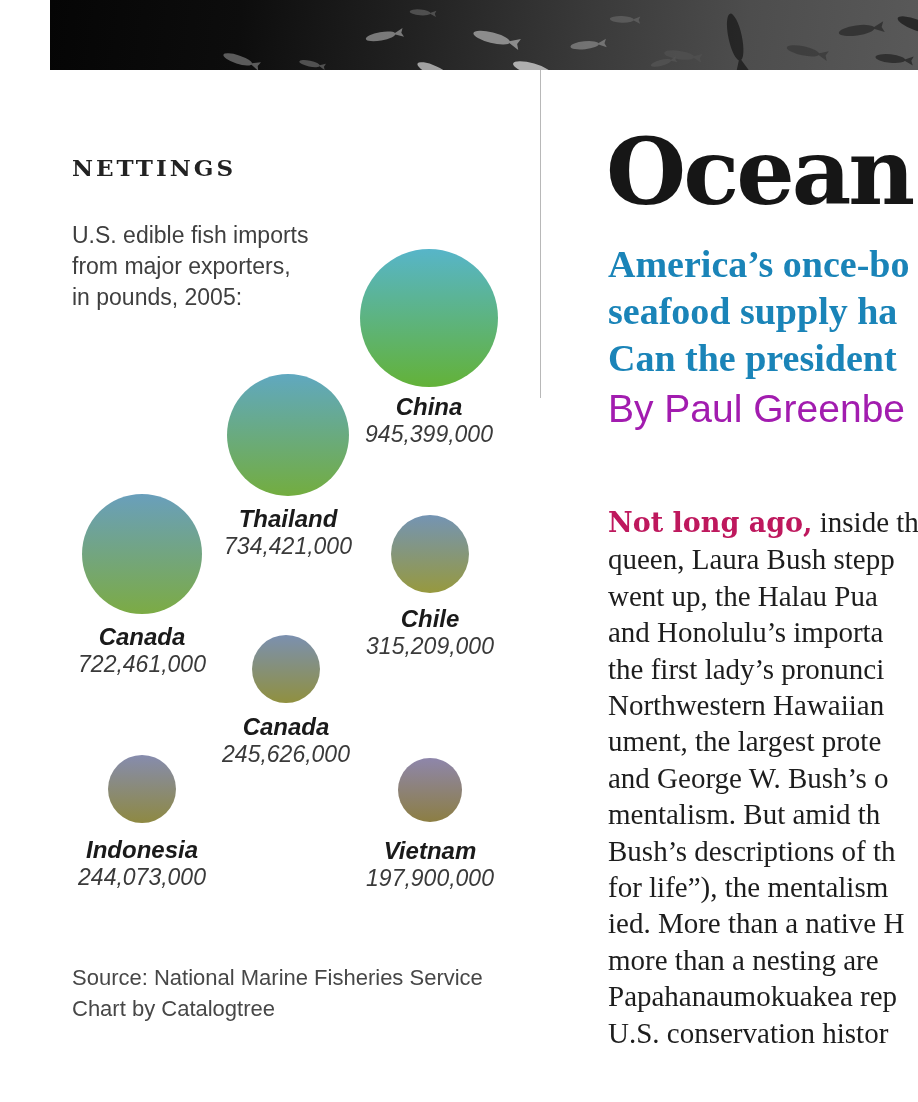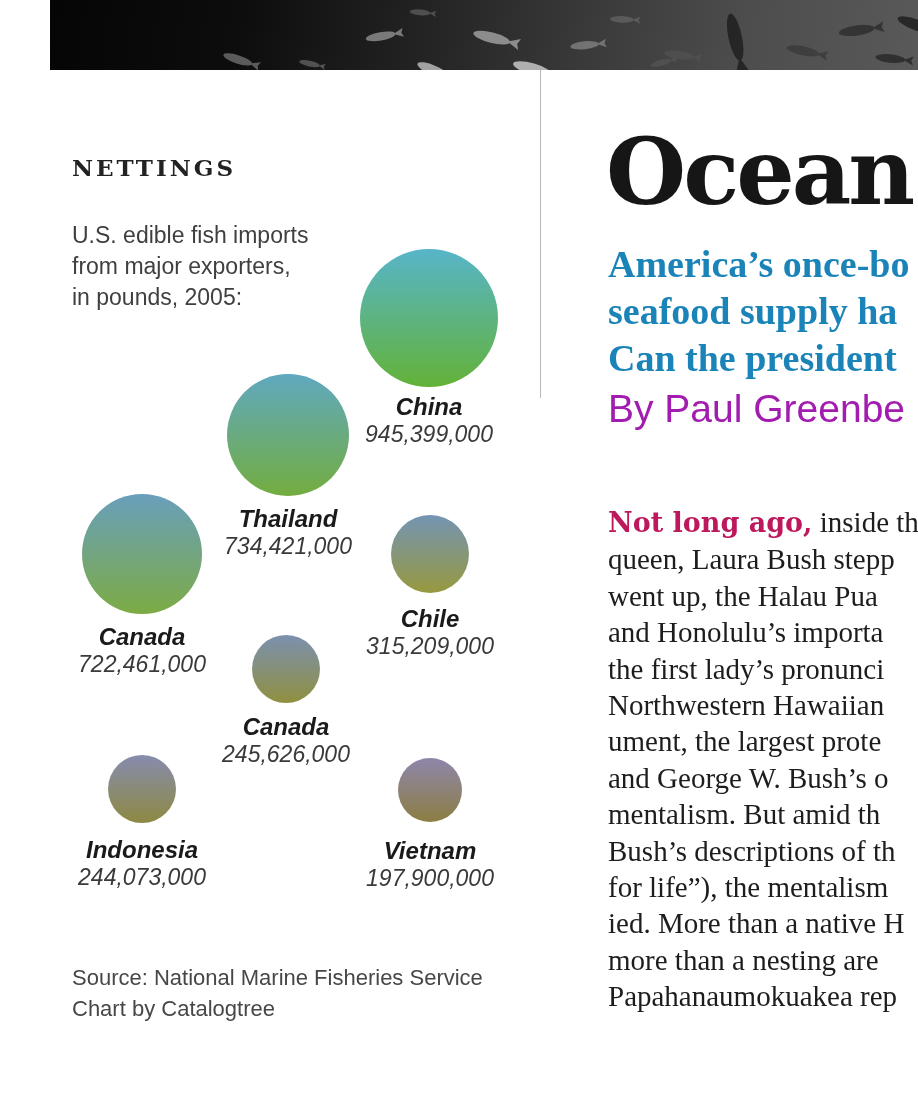--- a/index.html
+++ b/index.html
@@ -221,15 +221,16 @@
       <div class="body-line"><span>the first lady’s pronunci</span></div>
       <div class="body-line"><span>Northwestern Hawaiian</span></div>
       <div class="body-line"><span>ument, the largest prote</span></div>
       <div class="body-line"><span>and George W. Bush’s o</span></div>
       <div class="body-line"><span>mentalism. But amid th</span></div>
       <div class="body-line"><span>Bush’s descriptions of th</span></div>
       <div class="body-line"><span>for life”), the mentalism</span></div>
       <div class="body-line"><span>ied. More than a native H</span></div>
       <div class="body-line"><span>more than a nesting are</span></div>
       <div class="body-line"><span>Papahanaumokuakea rep</span></div>
+      <div class="body-line"><span>U.S. conservation histor</span></div>
     </div>
 
 </div>
 
 </body></html>

